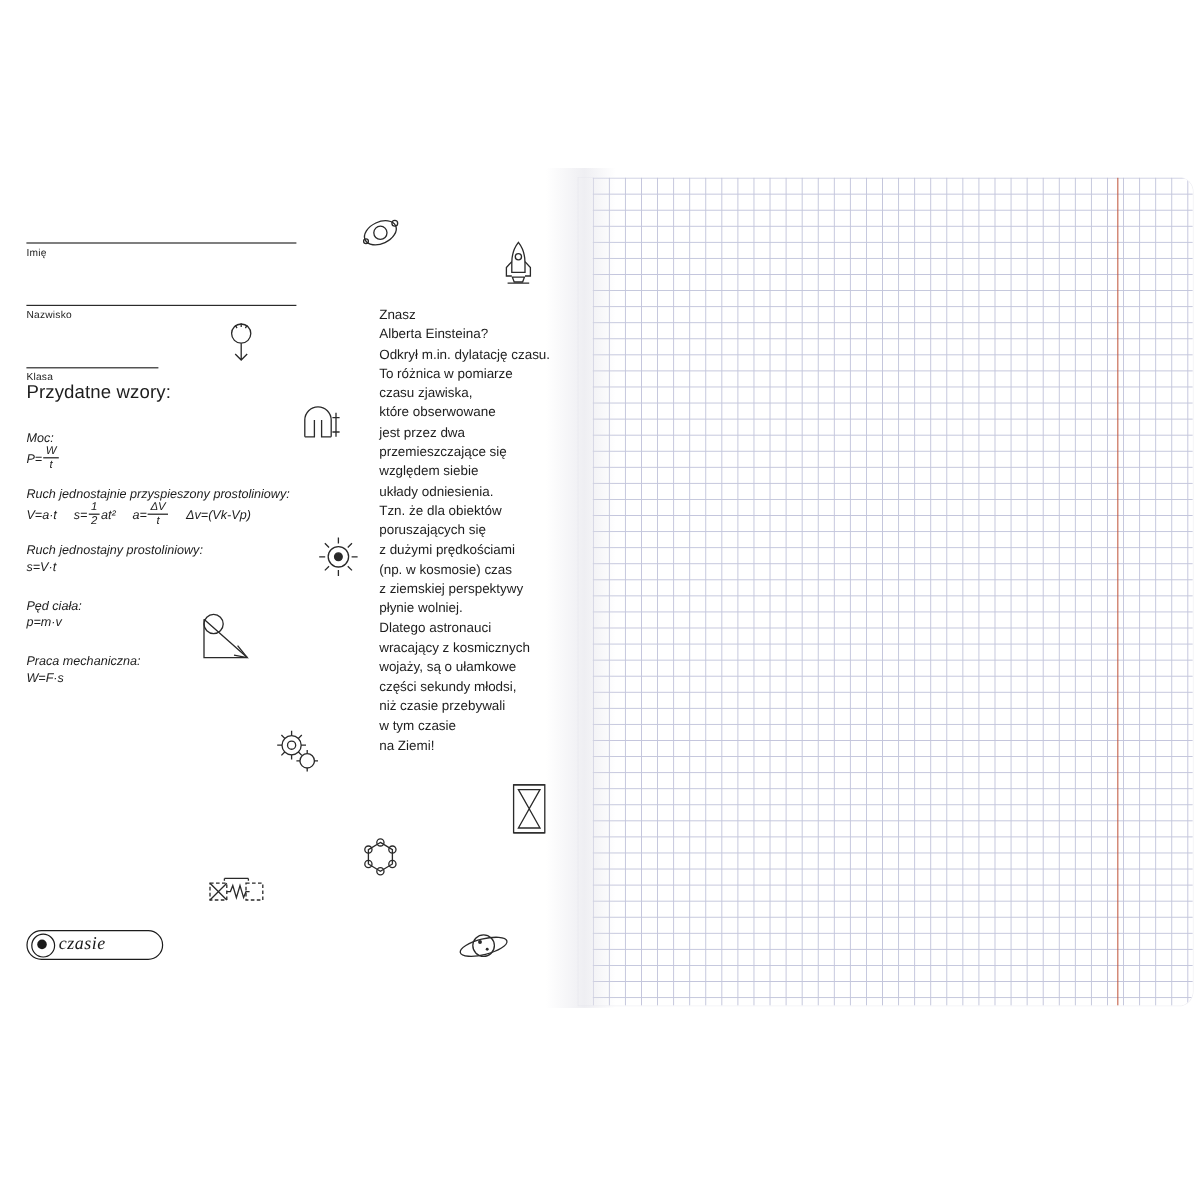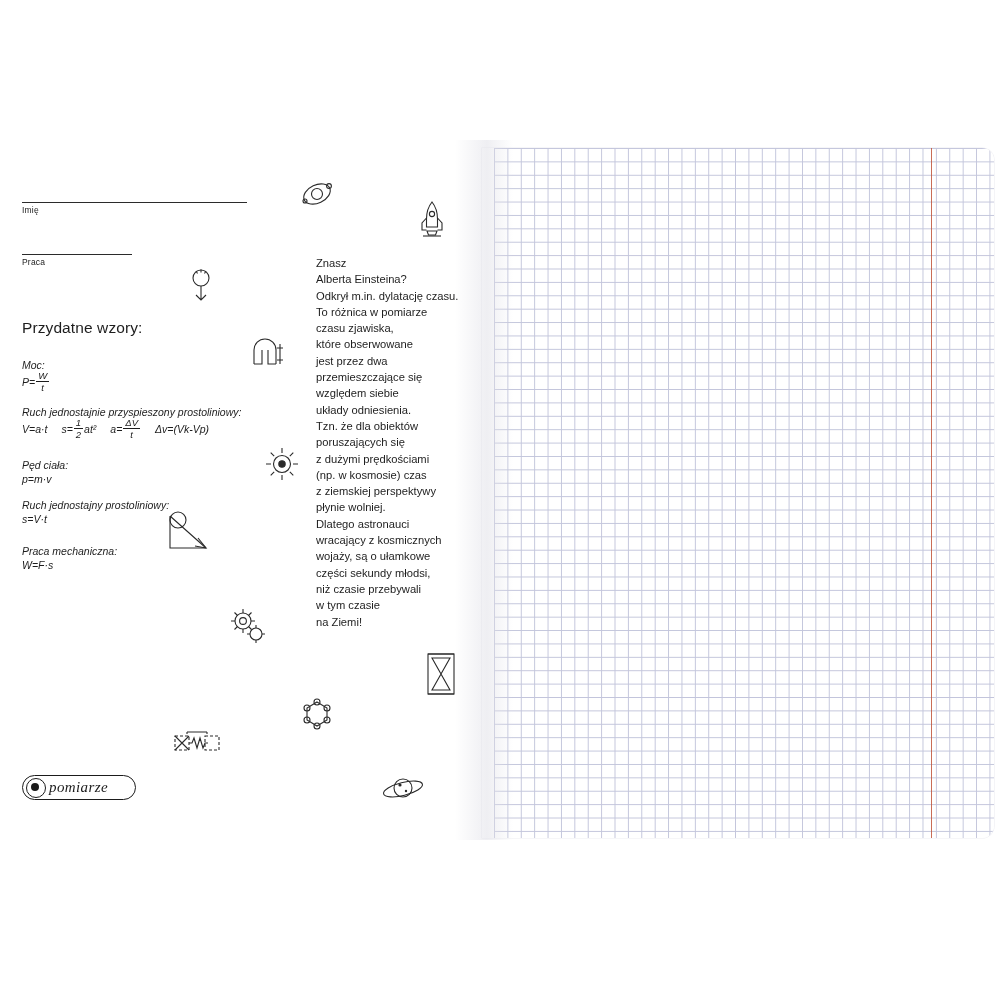--- a/index.html
+++ b/index.html
@@ -222,22 +222,26 @@
 <div id="notebook">
 
   <div id="left-page">
 
     <div id="owner-fields">
       <div class="field-row">
         <div class="field-line"></div>
         <div class="field-label">Imię</div>
       </div>
       <div class="field-row">
+        <div class="field-line"></div>
+        <div class="field-label">Nazwisko</div>
+      </div>
+      <div class="field-row">
         <div class="field-line short"></div>
-        <div class="field-label">Praca</div>
+        <div class="field-label">Klasa</div>
       </div>
     </div>
 
     <div id="formulas">
       <div id="formulas-title">Przydatne wzory:</div>
 
       <div class="f-block">
         <div class="f-head">Moc:</div>
         <div class="f-body">
           <span>P=</span><span class="frac">
@@ -253,40 +257,40 @@
           <span>V=a·t</span><span class="gap"></span><span>s=</span><span class="frac">
               <span class="num">1</span>
               <span class="den">2</span>
             </span><span>at²</span><span class="gap"></span><span>a=</span><span class="frac">
               <span class="num">ΔV</span>
               <span class="den">t</span>
             </span><span class="gap"></span><span>Δv=(Vk-Vp)</span>
         </div>
       </div>
 
+      <div class="f-block">
+        <div class="f-head">Ruch jednostajny prostoliniowy:</div>
+        <div class="f-body">s=V·t</div>
+      </div>
+
       <div class="f-block" style="margin-top:17px;">
         <div class="f-head">Pęd ciała:</div>
         <div class="f-body">p=m·v</div>
       </div>
 
-      <div class="f-block">
-        <div class="f-head">Ruch jednostajny prostoliniowy:</div>
-        <div class="f-body">s=V·t</div>
-      </div>
-
       <div class="f-block" style="margin-top:17px;">
         <div class="f-head">Praca mechaniczna:</div>
         <div class="f-body">W=F·s</div>
       </div>
     </div>
 
 
     <div id="logo">
       <span class="dot-wrap"></span>
-      <span class="brand">pomiarze</span>
+      <span class="brand">czasie</span>
     </div>
   </div>
 
   <div id="einstein-text">
     <div>Znasz</div>
     <div>Alberta Einsteina?</div>
     <div>Odkrył m.in. dylatację czasu.</div>
     <div>To różnica w pomiarze</div>
     <div>czasu zjawiska,</div>
     <div>które obserwowane</div>

